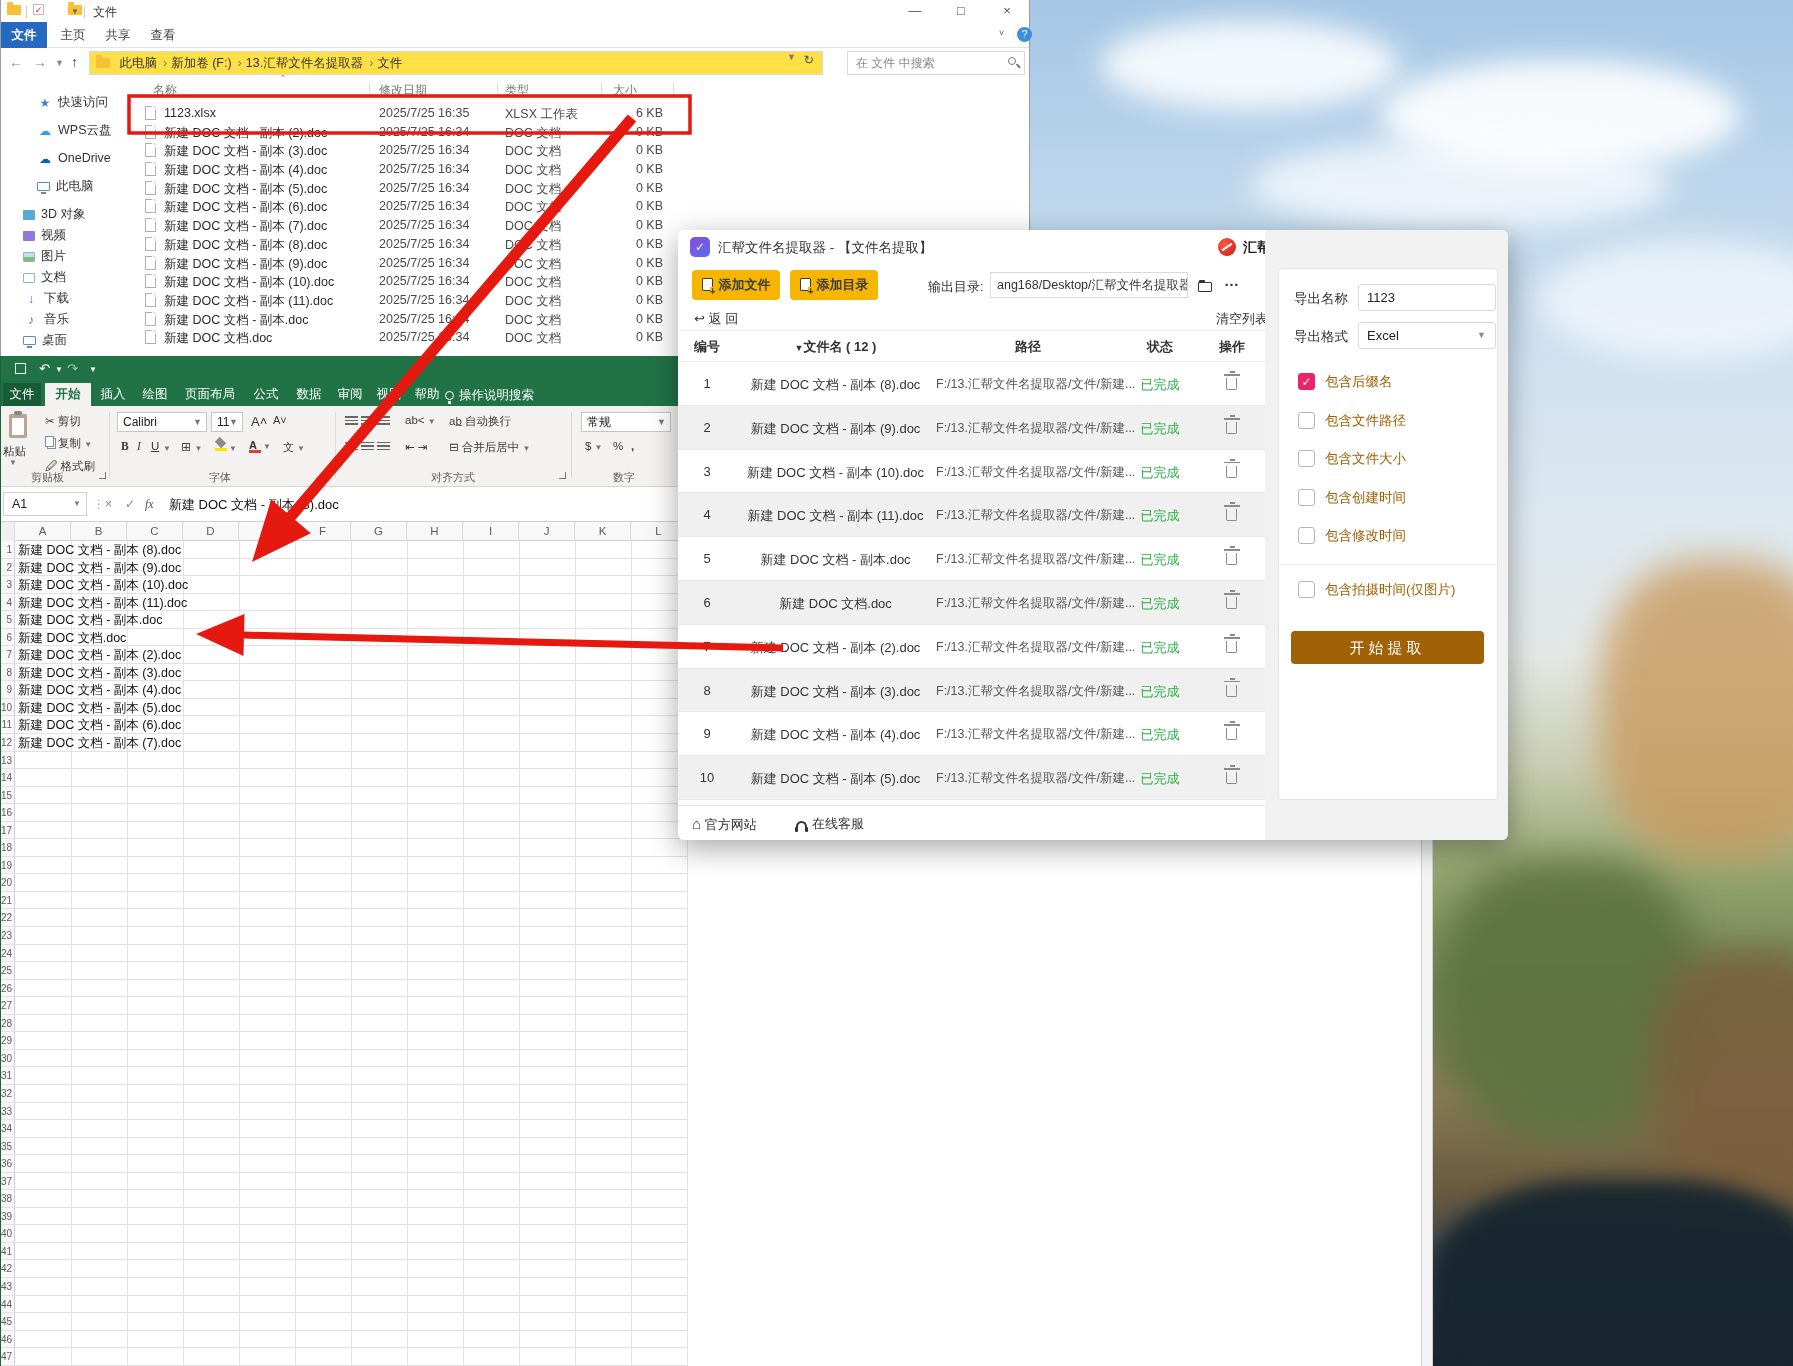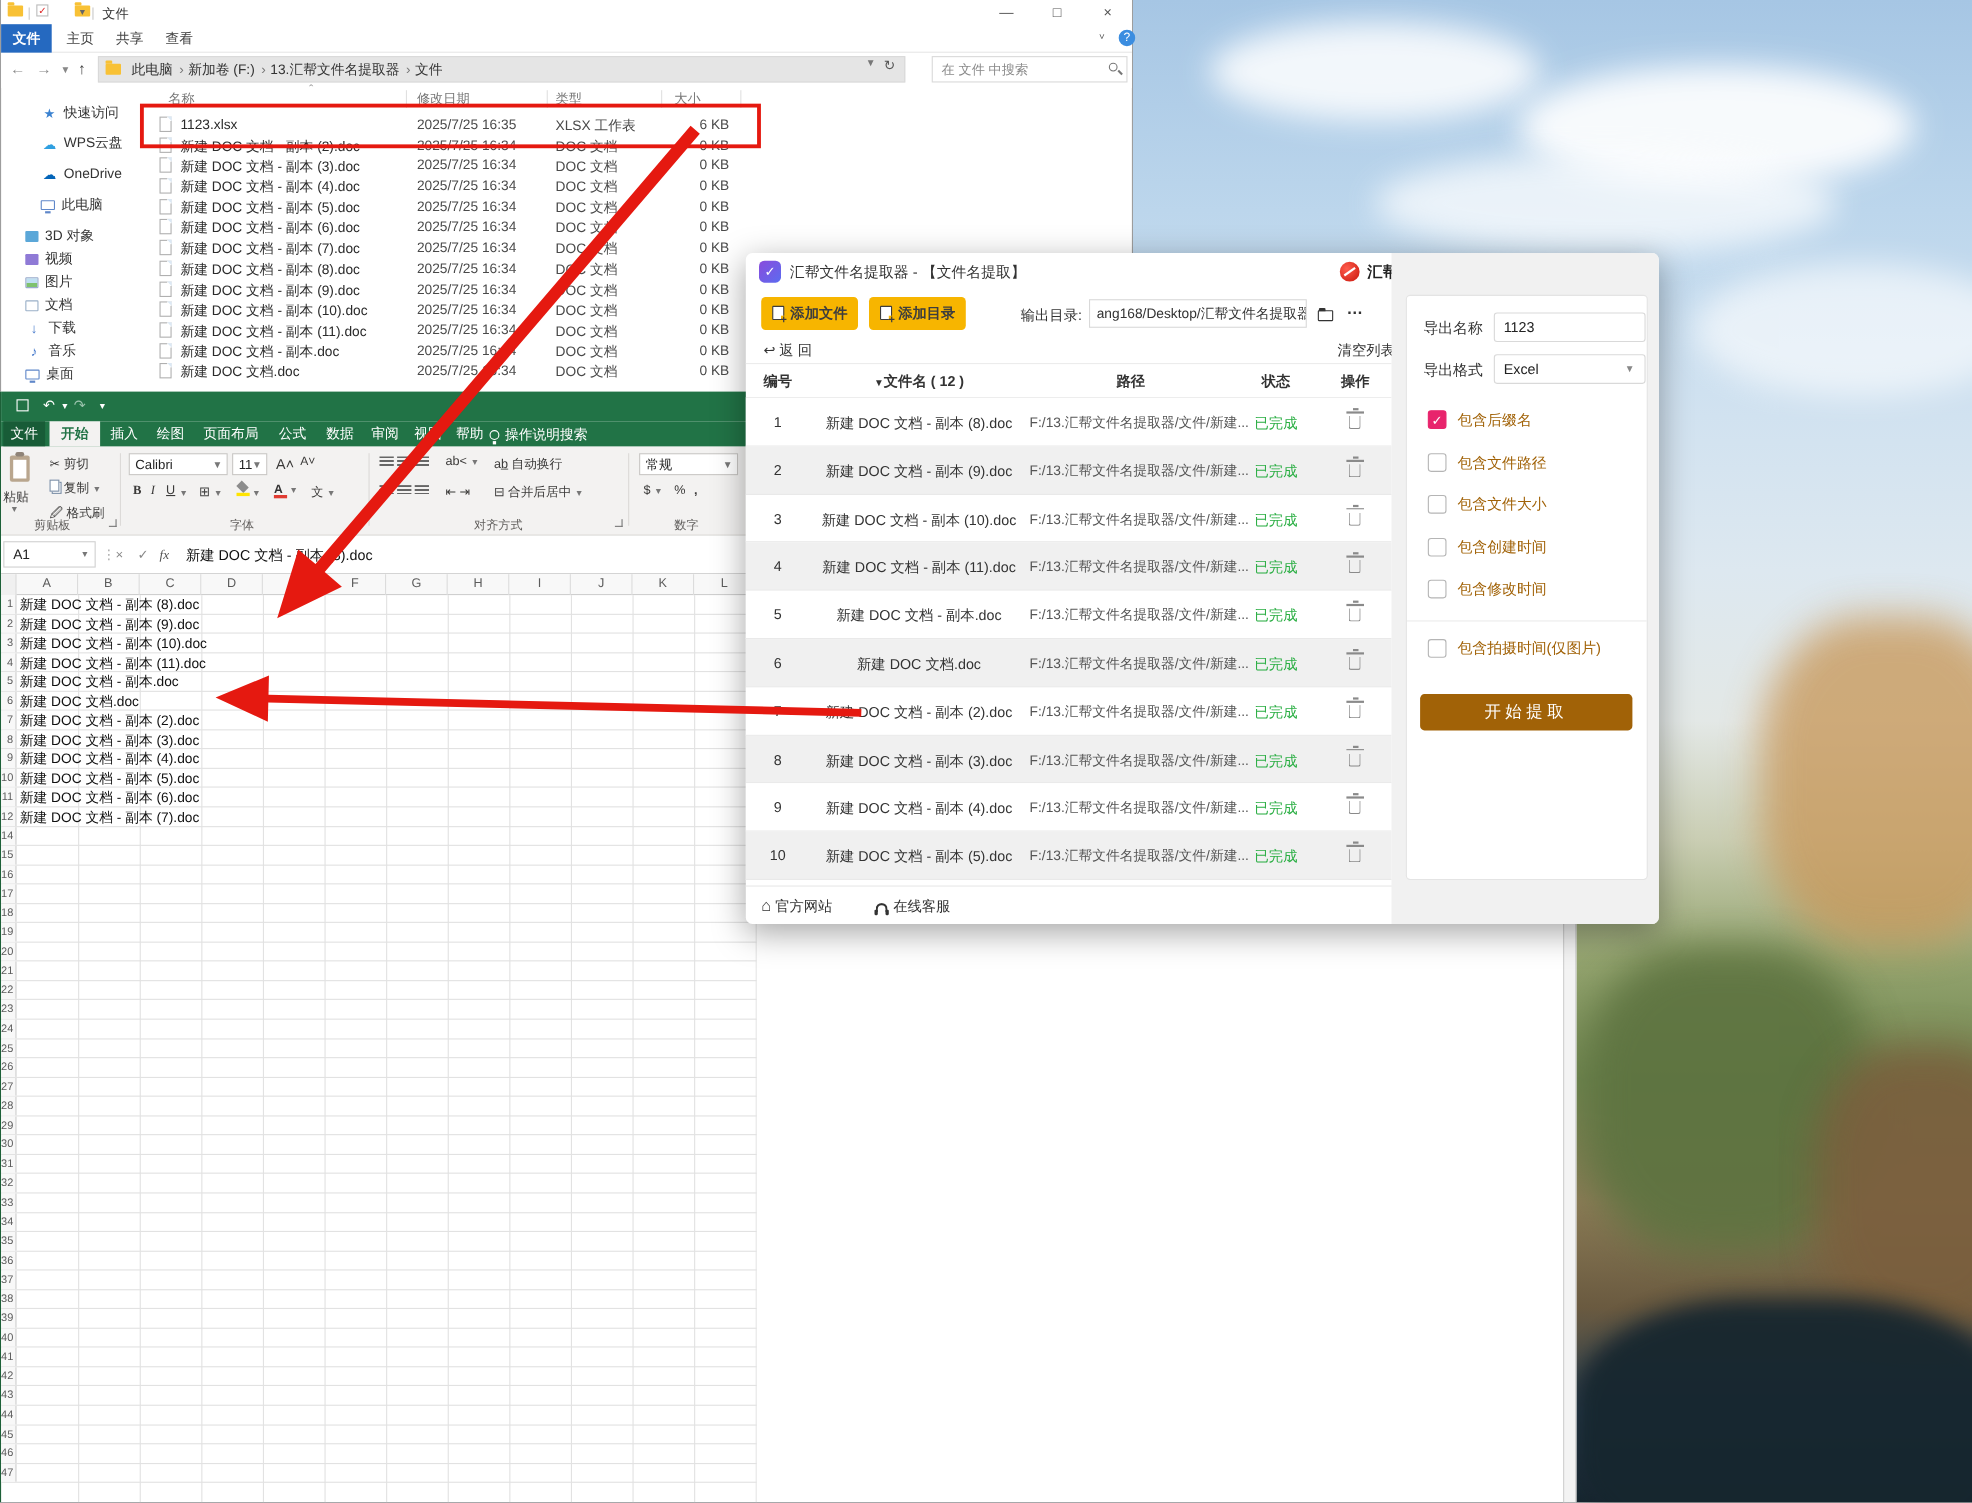--- a/index.html
+++ b/index.html
@@ -29,21 +29,21 @@
   .folder::before{content:"";position:absolute;left:0;top:-3px;width:6px;height:3px;background:#f8c135;border-radius:1px 1px 0 0;}
   .folder.dark{background:none;border:1.5px solid #333;}
   .folder.dark::before{background:#333;}
   .chk{display:inline-block;width:11px;height:11px;border:1px solid #bbb;background:#fff;color:#d22;font-size:9px;line-height:11px;text-align:center;}
   #exp-menu{position:absolute;left:0;top:22px;width:100%;height:26px;background:#fff;border-bottom:1px solid #e3e3e3;}
   .mtab{position:absolute;top:0;height:26px;line-height:26px;font-size:12.5px;color:#444;text-align:center;}
   .mtab.file{background:#2569c0;color:#fff;font-weight:bold;}
   #exp-help{color:#fff;background:#3b8de0;border-radius:50%;width:15px;height:15px;line-height:15px;text-align:center;font-size:11px;}
   #exp-nav{position:absolute;left:0;top:48px;width:100%;height:32px;background:#fff;}
   .navic{position:absolute;top:6px;font-size:14px;color:#888;}
-  .crumbbox{position:absolute;left:88px;top:3px;width:734px;height:24px;border:1px solid #d9d9d9;background:#e5e5e5;font-size:12.5px;color:#333;}
+  .crumbbox{position:absolute;left:88px;top:3px;width:734px;height:24px;border:1px solid #d9d9d9;background:#fde047;font-size:12.5px;color:#333;}
   .crumb{display:inline-block;margin-right:4px;}
   .crumb .sep{color:#777;margin-left:6px;}
   .crumb:last-child .sep{display:none;}
   .searchbox{position:absolute;left:846px;top:3px;width:178px;height:24px;border:1px solid #d9d9d9;background:#fff;
              font-size:12px;color:#8a8a8a;line-height:22px;padding-left:8px;}
   .mag{position:absolute;right:8px;top:5px;width:8px;height:8px;border:1.5px solid #777;border-radius:50%;}
   .mag::after{content:"";position:absolute;left:7px;top:7px;width:5px;height:1.5px;background:#777;transform:rotate(45deg);}
   
   #exp-side{position:absolute;left:0;top:92px;width:140px;}
   .sideitem{height:20px;line-height:20px;font-size:12.5px;color:#333;padding-left:16px;position:relative;white-space:nowrap;}
@@ -482,20 +482,23 @@
         </div>
         <div class="xlrow">
           <div class="xlnum">11</div>
           <div class="xlcell">新建 DOC 文档 - 副本 (6).doc</div>
         </div>
         <div class="xlrow">
           <div class="xlnum">12</div>
           <div class="xlcell">新建 DOC 文档 - 副本 (7).doc</div>
         </div>
         <div class="xlrow">
+          <div class="xlnum">13</div>
+        </div>
+        <div class="xlrow">
           <div class="xlnum">14</div>
         </div>
         <div class="xlrow">
           <div class="xlnum">15</div>
         </div>
         <div class="xlrow">
           <div class="xlnum">16</div>
         </div>
         <div class="xlrow">
           <div class="xlnum">17</div>

